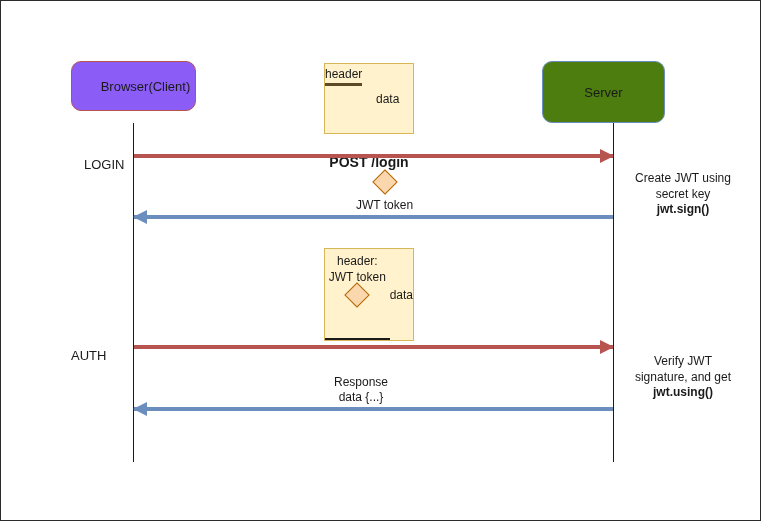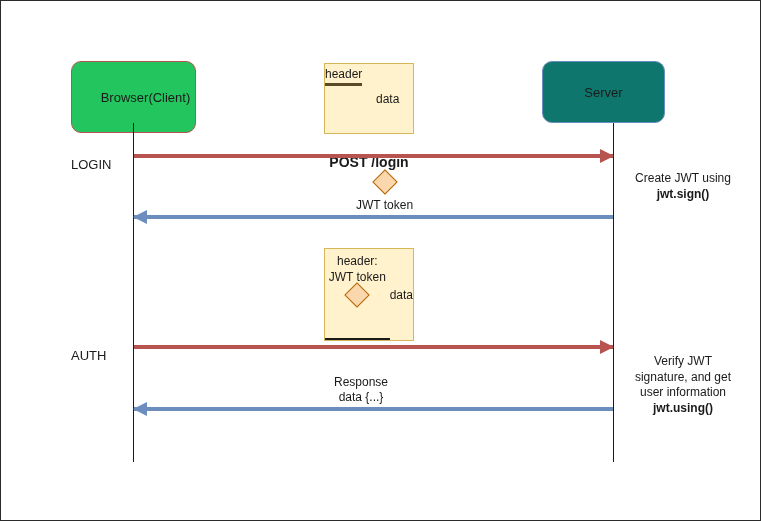--- a/index.html
+++ b/index.html
@@ -26,28 +26,28 @@
     box-sizing: border-box;
     border-radius: 10px;
     display: flex;
     align-items: center;
     justify-content: center;
     font-size: 13px;
     color: #1a1a1a;
     text-align: center;
   }
   .actor-browser {
-    left: 70px; top: 60px; width: 125px; height: 72px;
-    background: #22c55e;
+    left: 70px; top: 60px; width: 125px; height: 50px;
+    background: #8b5cf6;
     border: 1px solid #b85450;
     padding-left: 24px;
   }
   .actor-server {
     left: 541px; top: 60px; width: 123px; height: 62px;
-    background: #0f766e;
+    background: #4d7c0f;
     border: 1px solid #6c8ebf;
   }
 
   
   .lifeline {
     position: absolute;
     width: 1px;
     background: #1a1a1a;
   }
   .lifeline-browser { left: 132px; top: 122px; height: 339px; }
@@ -79,21 +79,21 @@
   .arrow-auth-req   { left: 133px; top: 344px; width: 479px; }
   .arrow-auth-res   { left: 133px; top: 406px; width: 479px; }
 
   
   .step-label {
     position: absolute;
     font-size: 13px;
     color: #1a1a1a;
     white-space: nowrap;
   }
-  .step-login { left: 70px; top: 156px; }
+  .step-login { left: 83px; top: 156px; }
   .step-auth  { left: 70px; top: 347px; }
 
   
   .packet {
     position: absolute;
     box-sizing: border-box;
     background: #fff2cc;
     border: 1px solid #d6b656;
     display: flex;
   }
@@ -208,20 +208,21 @@
   </div>
   <div class="caption bold cap-post-login">POST /login</div>
 
   <div class="arrow arrow-red arrow-login-req">
     <div class="shaft"></div>
     <div class="head"></div>
   </div>
 
   <div class="note note-sign">
     <div>Create JWT using</div>
+    <div>secret key</div>
     <div class="emph">jwt.sign()</div>
   </div>
 
   <div class="token-floating">
     <div class="diamond"></div>
     <div class="token-caption">JWT token</div>
   </div>
 
   <div class="arrow arrow-blue arrow-login-res">
     <div class="shaft"></div>
@@ -241,21 +242,20 @@
 
 
   <div class="arrow arrow-red arrow-auth-req">
     <div class="shaft"></div>
     <div class="head"></div>
   </div>
 
   <div class="note note-verify">
     <div>Verify JWT</div>
     <div>signature, and get</div>
-    <div>user information</div>
     <div class="emph">jwt.using()</div>
   </div>
 
   <div class="caption cap-response">
     <div>Response</div>
     <div>data {...}</div>
   </div>
   <div class="arrow arrow-blue arrow-auth-res">
     <div class="shaft"></div>
     <div class="head"></div>

